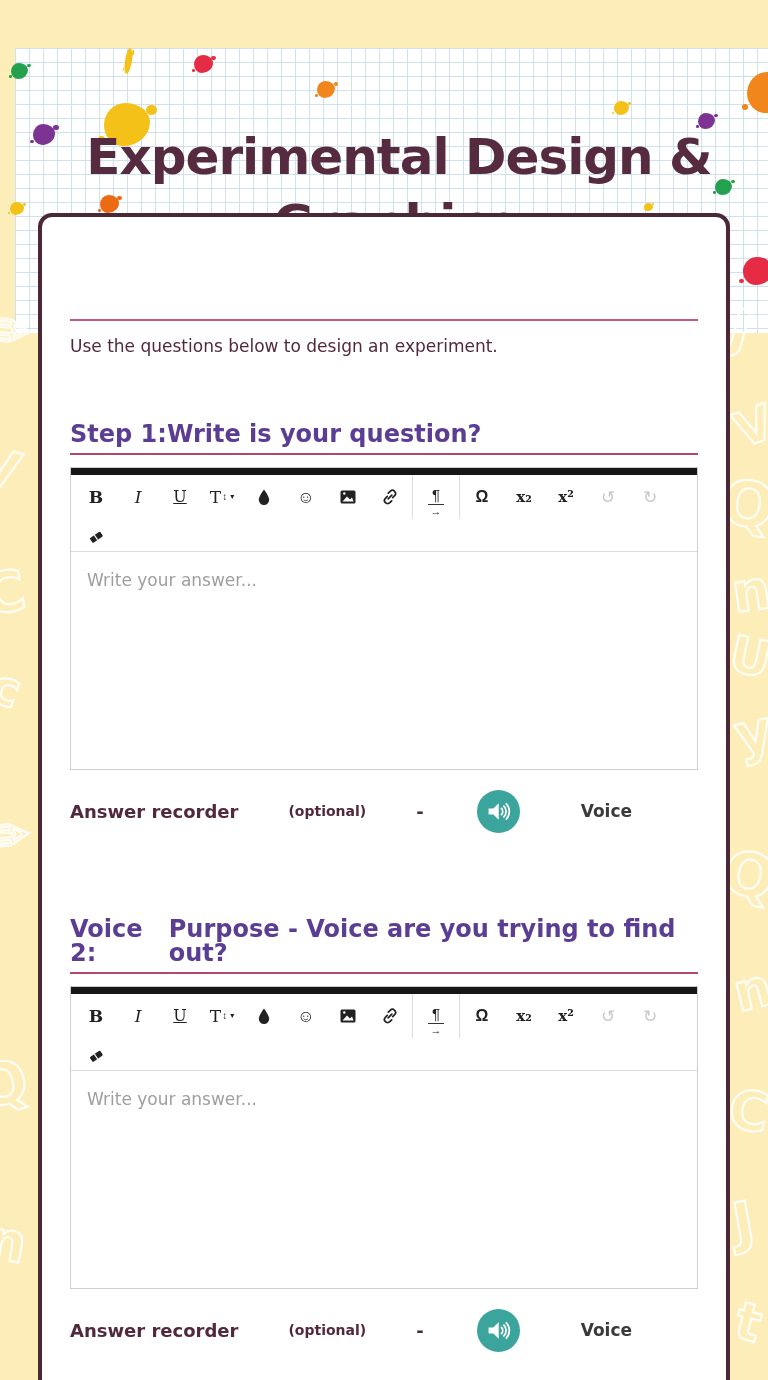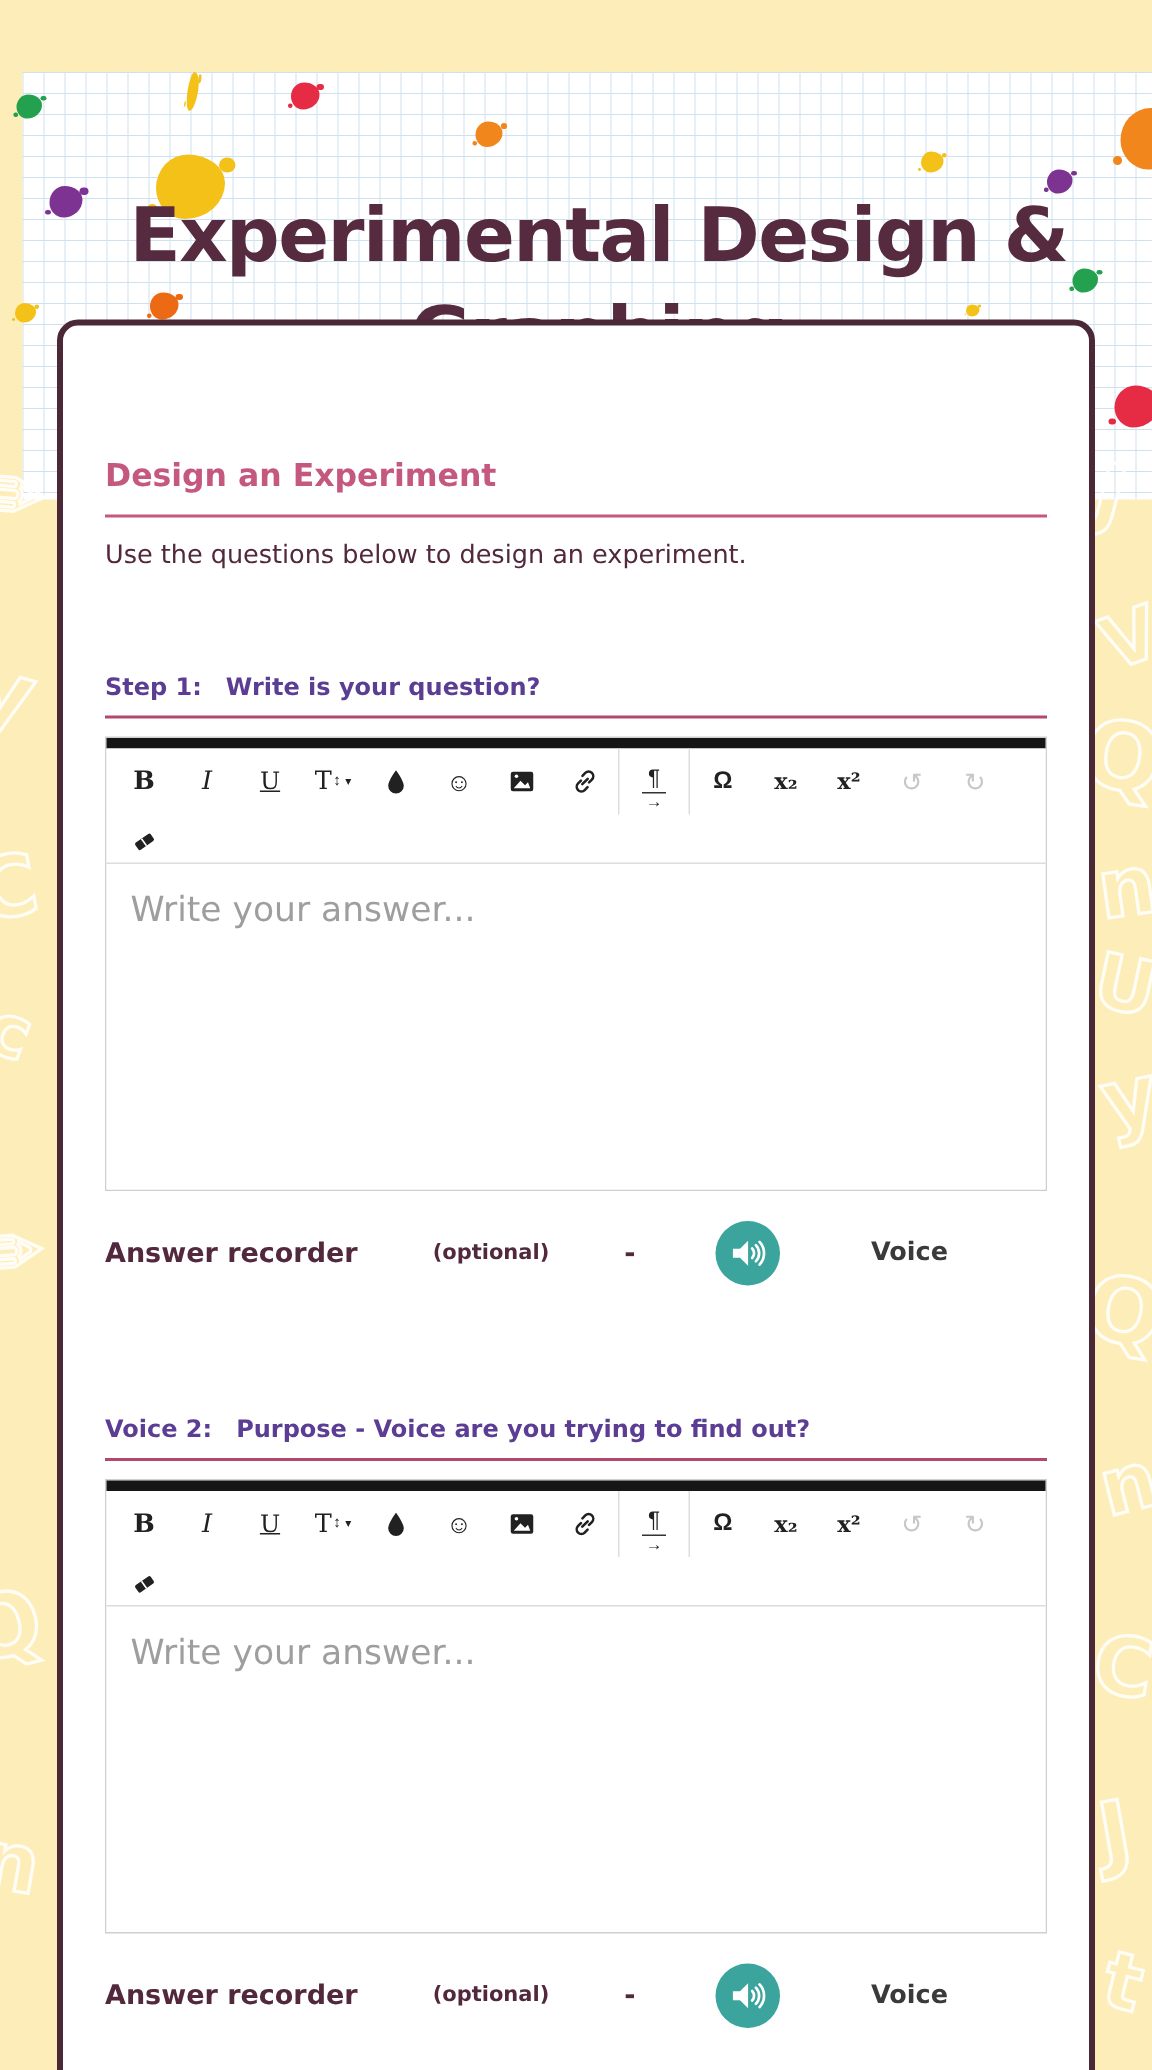--- a/index.html
+++ b/index.html
@@ -57,21 +57,21 @@
     position:absolute;left:38px;top:213px;width:692px;height:1400px;z-index:3;
     background:#ffffff;border:4px solid var(--card-border);border-radius:14px;
     padding:88px 28px 60px 28px;
   }
   .intro-heading{color:var(--heading-pink);font-size:21px;font-weight:bold;}
   .intro-rule{border-top:2px solid var(--heading-pink);margin-top:14px;}
   .intro-desc{margin-top:15px;font-size:17px;font-weight:500;color:var(--body-text);}
 
   .step{margin-top:84px;}
   .step:first-child{margin-top:66px;}
-  .step-heading{display:flex;gap:16px;color:var(--step-purple);font-size:16px;font-weight:bold;line-height:24px;}
+  .step-heading{display:flex;color:var(--step-purple);font-size:24px;font-weight:bold;line-height:24px;}
   .step-rule{border-top:2px solid var(--step-rule);margin-top:7px;}
 
   
   .editor{margin-top:12px;border:1px solid #cfcfcf;background:#fff;}
   .editor-topbar{height:7px;background:var(--editor-top-bar);}
   .tb-row{display:flex;align-items:center;height:44px;padding-left:4px;background:#fff;}
   .tb-row.second{height:32px;}
   .tb-btn{
     width:42px;height:100%;display:flex;align-items:center;justify-content:center;
     background:none;border:none;cursor:pointer;color:var(--toolbar-icon);
@@ -89,21 +89,21 @@
   .g-smiley{font-size:17px;}
   .g-sub,.g-sup{font-family:"DejaVu Serif","Liberation Serif",serif;font-size:15px;font-weight:600;}
   .g-undo{font-size:17px;}
   .para-stack{display:flex;flex-direction:column;align-items:center;margin-top:10px;}
   .para-mark{font-size:15px;line-height:16px;padding:0 4px 1px;border-bottom:1.5px solid #333;}
   .para-arrow{font-size:11px;line-height:11px;margin-top:1px;}
   .editor-content{
     position:relative;height:218px;border-top:1px solid #dcdcdc;background:#fff;
     padding:18px 16px;cursor:text;
   }
-  .placeholder{font-size:23px;color:var(--placeholder-gray);}
+  .placeholder{font-size:17px;color:var(--placeholder-gray);}
 
   
   .recorder{display:flex;align-items:center;margin-top:19px;height:44px;gap:44px;}
   .rec-label{font-size:18px;font-weight:800;color:var(--body-text);}
   .rec-optional{font-size:14px;font-weight:700;color:var(--body-text);margin-left:6px;}
   .rec-dash{font-size:18px;font-weight:800;color:var(--body-text);margin-left:6px;}
   .voice-btn{
     width:43px;height:43px;border-radius:50%;border:none;cursor:pointer;
     background:var(--recorder-teal);display:flex;align-items:center;justify-content:center;margin-left:9px;
     flex:0 0 auto;
@@ -159,21 +159,20 @@
       <span class="doodle" style="left: 735px; top: 700px; font-size: 56px; transform: rotate(-12deg);">y</span>
       <span class="doodle" style="left: 724px; top: 840px; font-size: 60px; transform: rotate(10deg);">Q</span>
       <span class="doodle" style="left: 734px; top: 960px; font-size: 52px; transform: rotate(-14deg);">n</span>
       <span class="doodle" style="left: 729px; top: 1080px; font-size: 54px; transform: rotate(8deg);">C</span>
       <span class="doodle" style="left: 733px; top: 1190px; font-size: 56px; transform: rotate(-10deg);">J</span>
       <span class="doodle" style="left: 736px; top: 1292px; font-size: 52px; transform: rotate(14deg);">t</span>
     </div>
 
   <div class="card">
     <section class="intro">
-      <h2 class="intro-heading">Design an Experiment</h2>
       <div class="intro-rule"></div>
       <p class="intro-desc">Use the questions below to design an experiment.</p>
     </section>
     <div id="steps-container">
   <section class="step">
     <h2 class="step-heading">
       <span>Step 1:</span>
       <span>Write is your question?</span>
     </h2>
     <div class="step-rule"></div>

